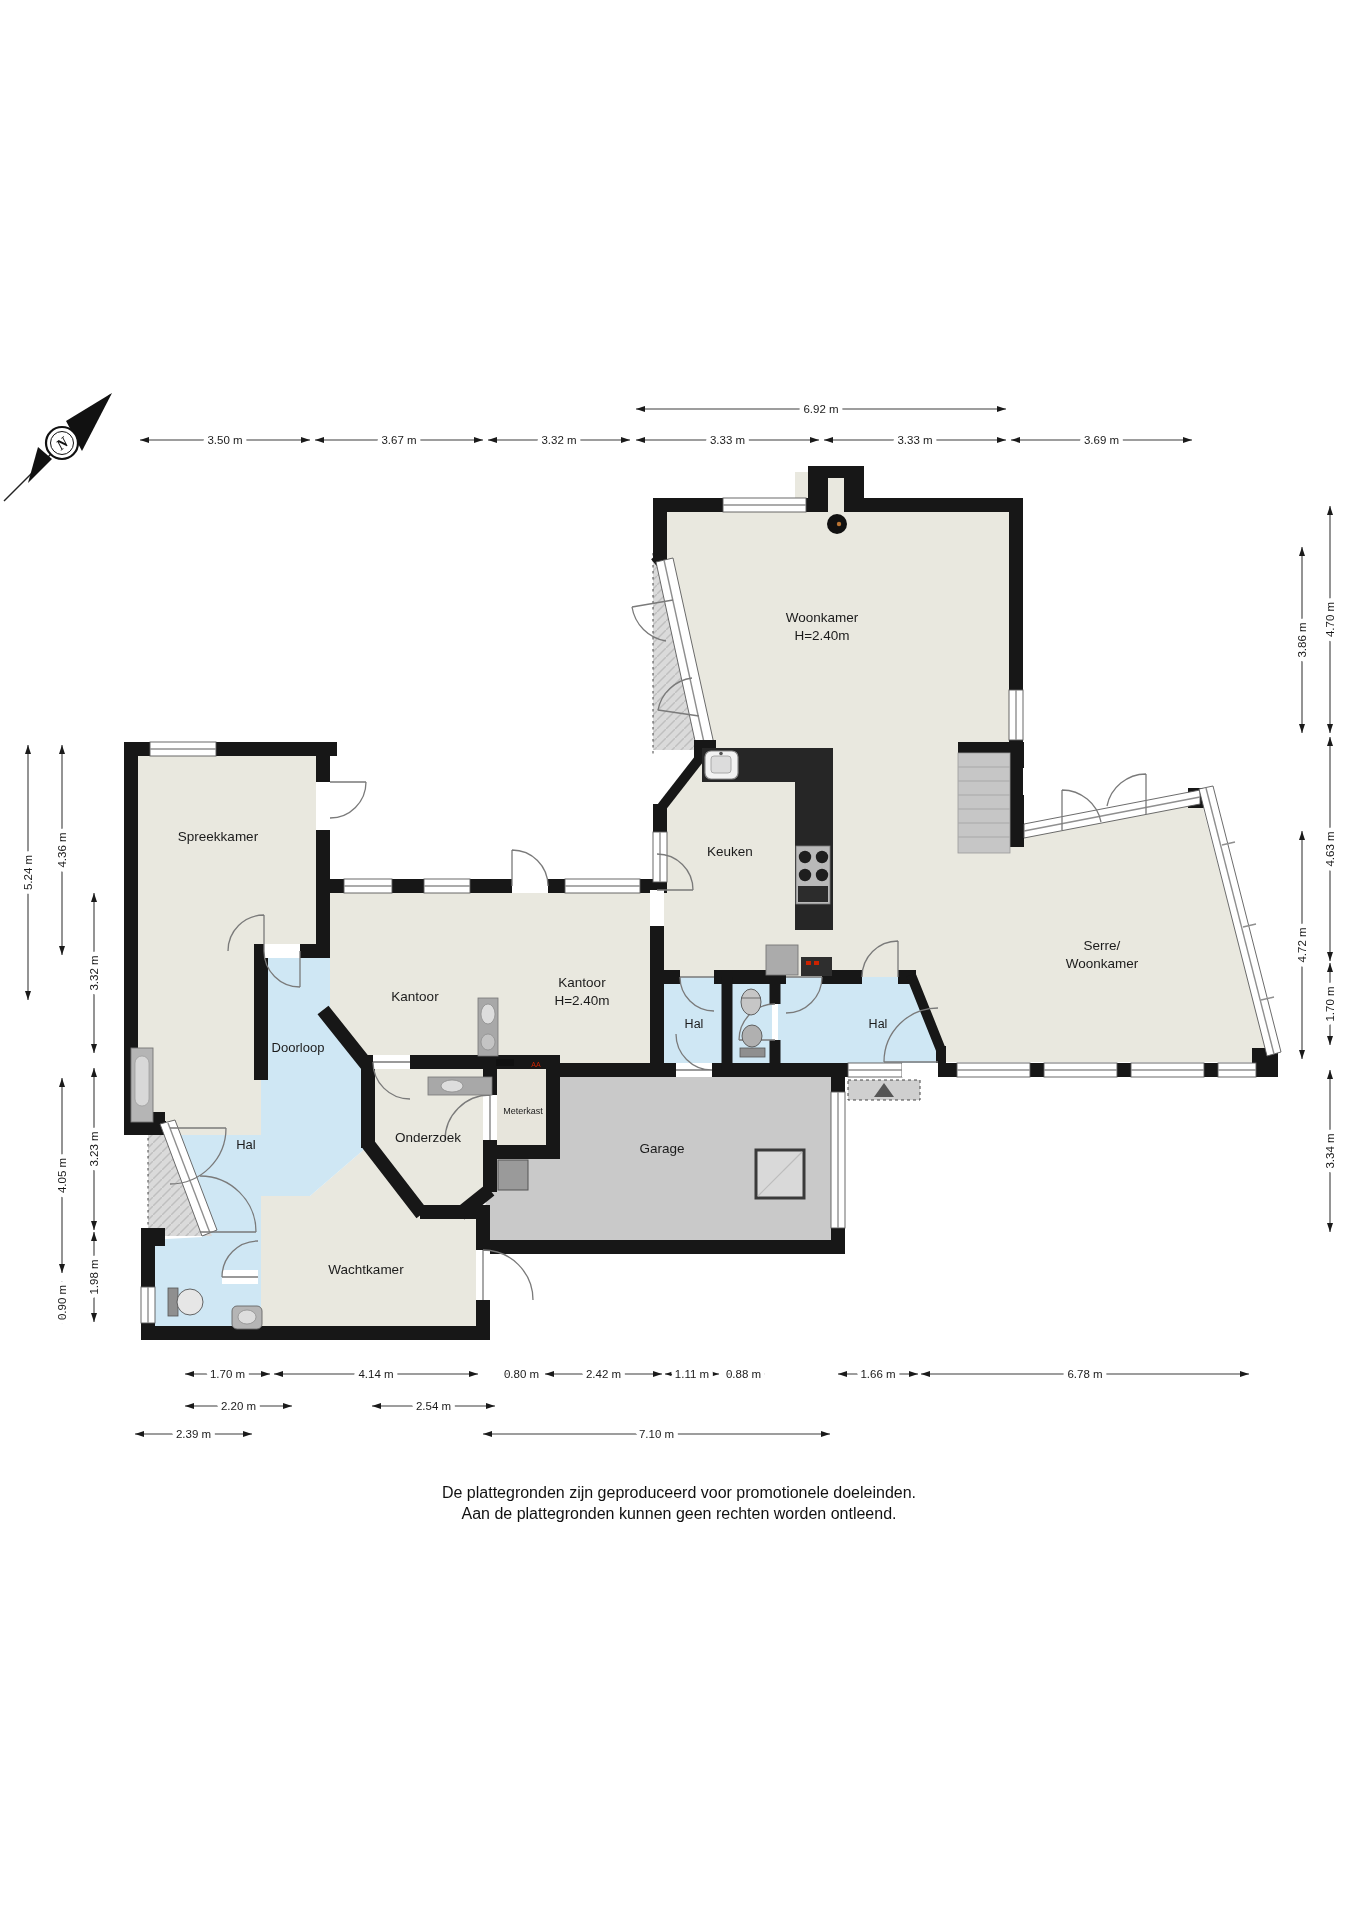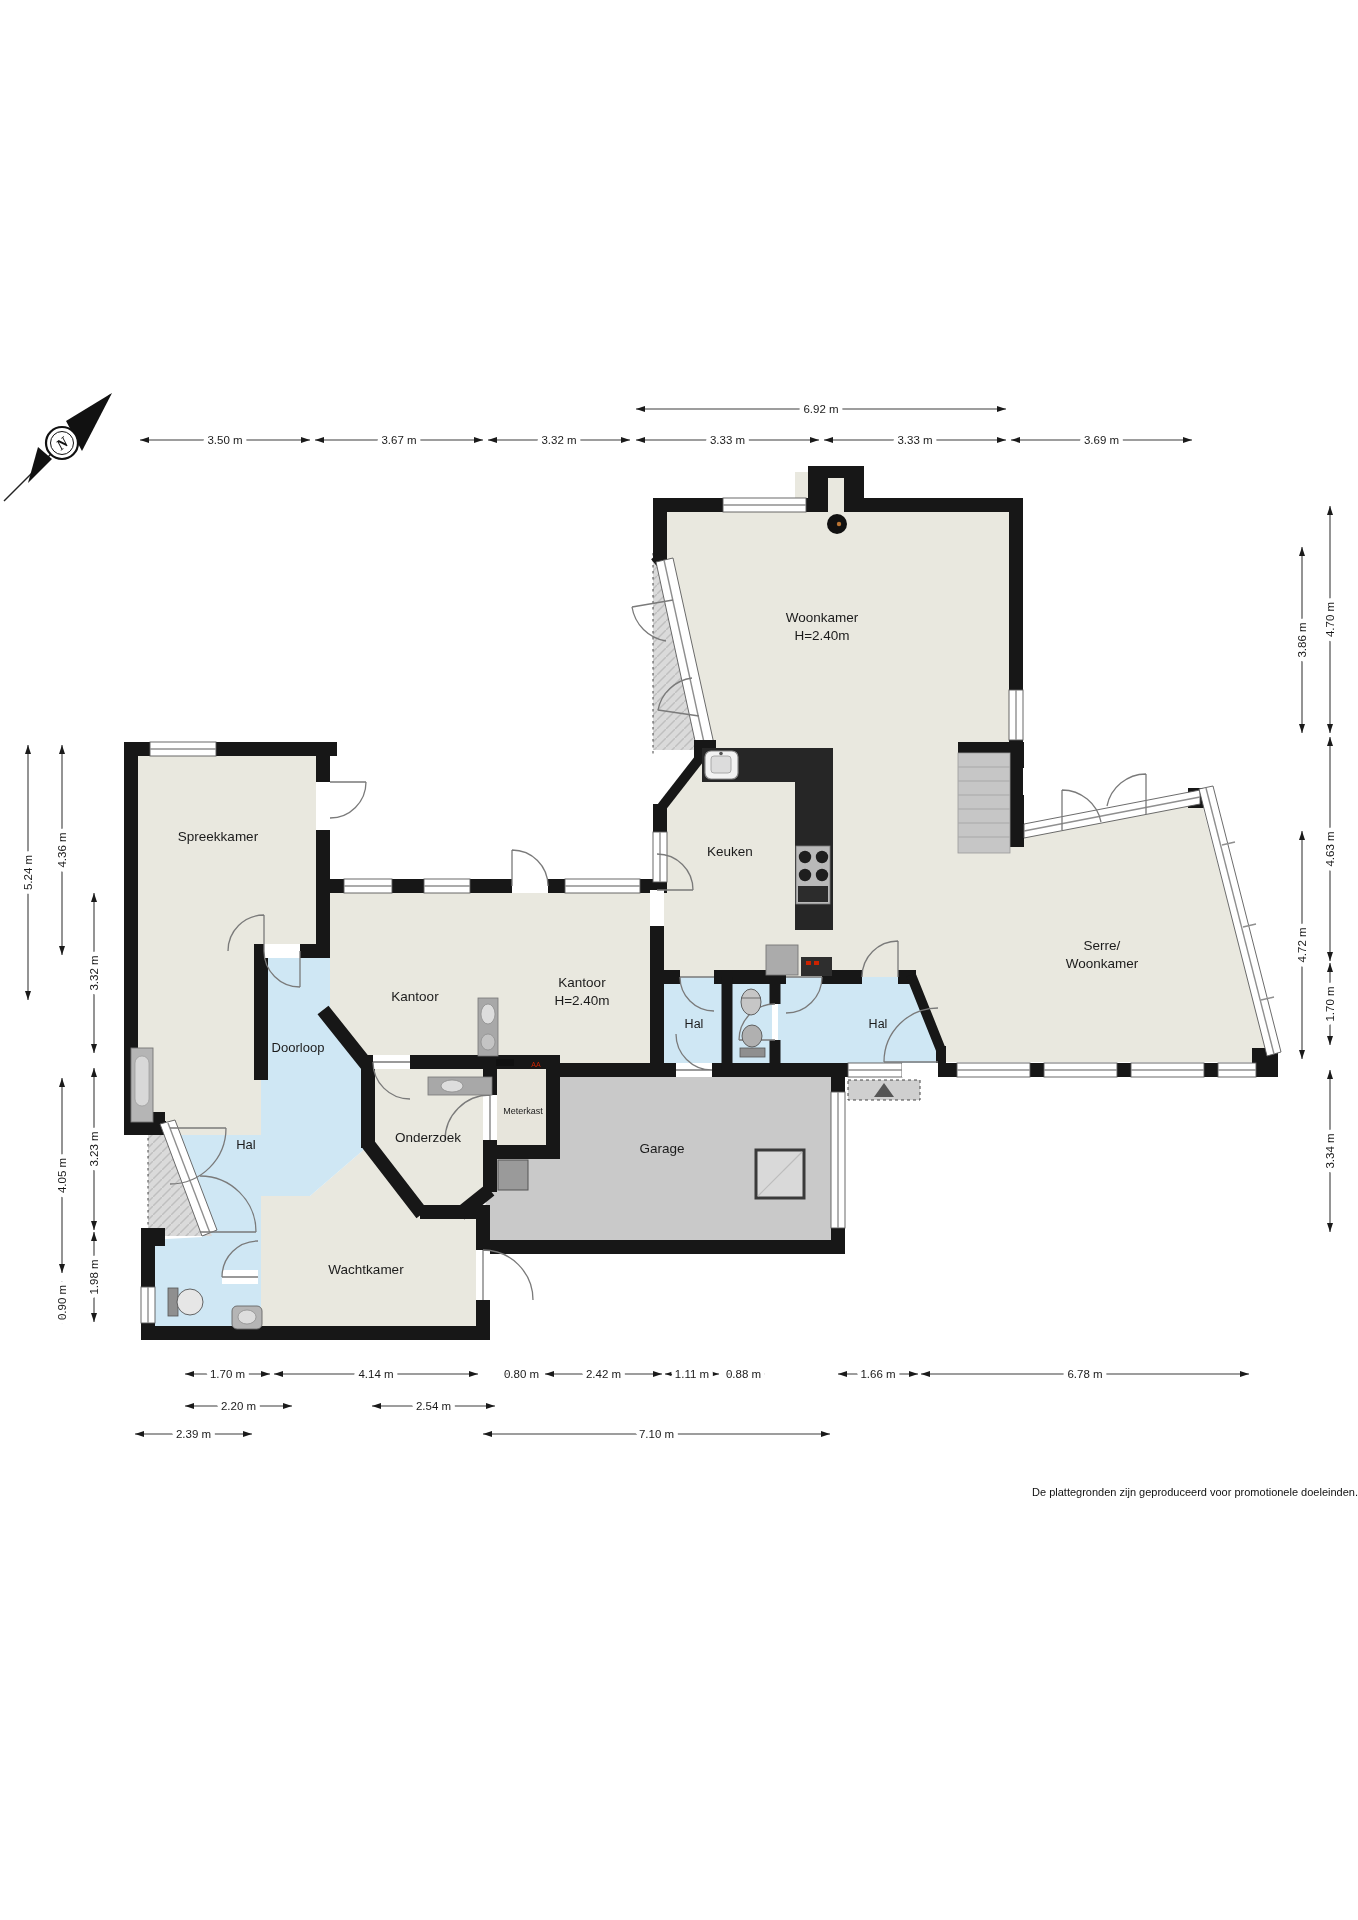--- a/index.html
+++ b/index.html
@@ -10,22 +10,22 @@
   .wallthin{stroke:#171717;stroke-width:10;fill:none;}
   .iwall{stroke:#171717;stroke-width:11;fill:none;}
   .winline{stroke:#8f8f8f;stroke-width:1.4;fill:none;}
   .winframe{fill:#ffffff;stroke:#5a5a5a;stroke-width:0.9;}
   .door{stroke:#7a7a7a;stroke-width:1.3;fill:none;}
   .dim-line{stroke:#3c3c3c;stroke-width:1.1;fill:none;}
   .dim-text{font-family:"Liberation Sans",sans-serif;font-size:11.5px;fill:#1a1a1a;
             text-anchor:middle;paint-order:stroke;stroke:#ffffff;stroke-width:9px;stroke-linejoin:round;}
   .rlabel{font-family:"Liberation Sans",sans-serif;fill:#1b1b1b;text-anchor:middle;}
   .dotted{stroke:#444;stroke-width:1;stroke-dasharray:2.5,3.5;fill:none;}
-  #disclaimer{position:absolute;left:0;top:1482px;width:1358px;text-align:right;
-              font-size:11px;line-height:21px;color:#111;}
+  #disclaimer{position:absolute;left:0;top:1482px;width:1358px;text-align:center;
+              font-size:16px;line-height:21px;color:#111;}
 </style>
 </head>
 <body>
 
 <div class="canvas">
 
 <svg width="1358" height="1920" viewBox="0 0 1358 1920">
   <defs>
     <marker id="arrE" markerWidth="10" markerHeight="8" refX="9" refY="3" orient="auto" markerUnits="userSpaceOnUse">
       <path d="M0,0 L9,3 L0,6 Z" fill="#1a1a1a"></path>
@@ -464,15 +464,16 @@
         <text x="523" y="1114" class="rlabel" font-size="9">Meterkast</text>
         <text x="366" y="1274" class="rlabel" font-size="13.5">Wachtkamer</text>
         <text x="662" y="1153" class="rlabel" font-size="13.5">Garage</text>
         <text x="694" y="1028" class="rlabel" font-size="12.5">Hal</text>
         <text x="878" y="1028" class="rlabel" font-size="12.5">Hal</text>
       </g>
 </svg>
 
 <div id="disclaimer">
   <div>De plattegronden zijn geproduceerd voor promotionele doeleinden.</div>
+  <div>Aan de plattegronden kunnen geen rechten worden ontleend.</div>
 </div>
 
 </div>
 
 </body></html>

